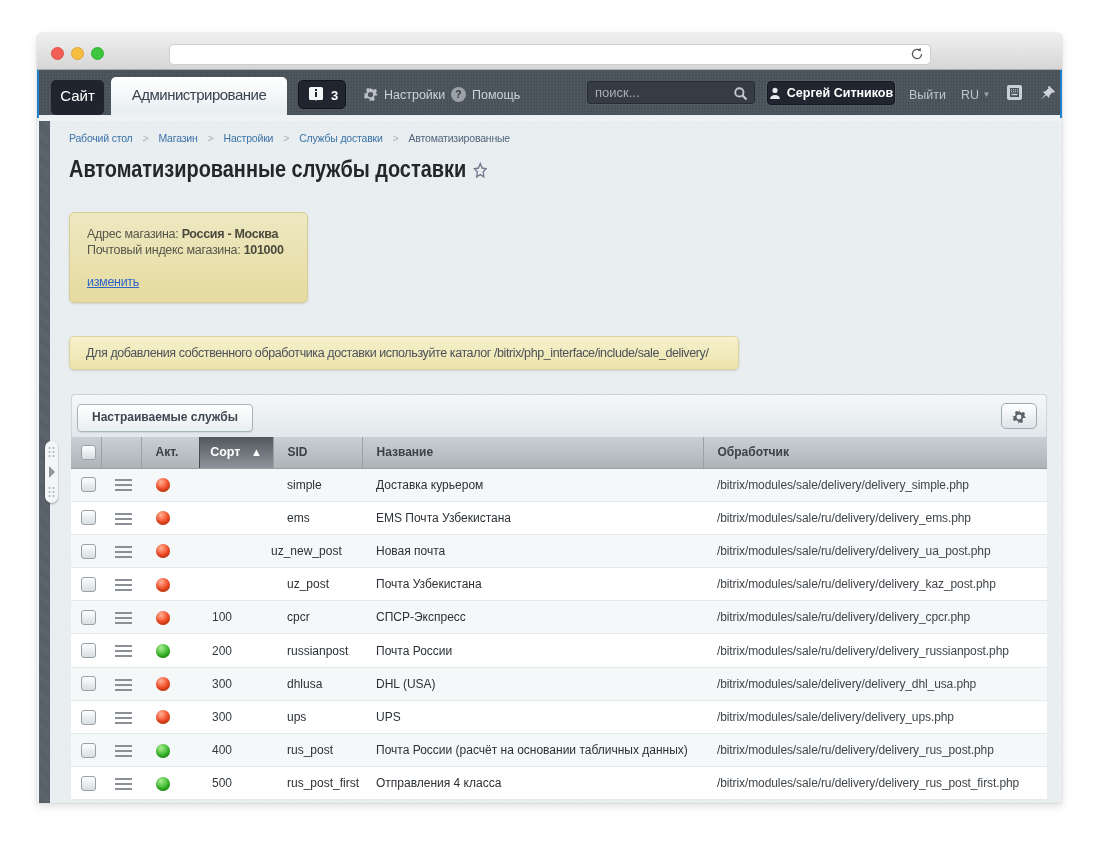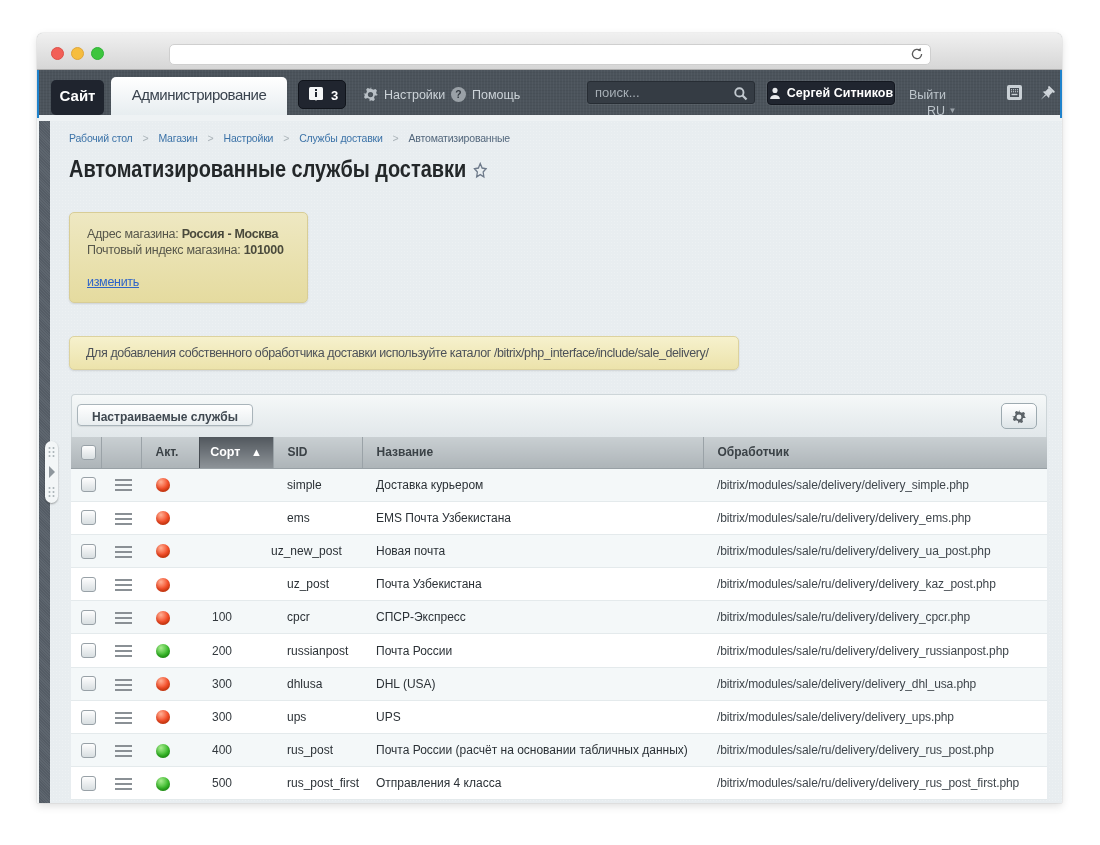--- a/index.html
+++ b/index.html
@@ -19,21 +19,21 @@
 .reload { position:absolute; left:873px; top:14px; width:14px; height:14px; }
 
 .adminbar { position:absolute; left:0; top:37px; width:100%; height:44.5px; background:#4b535b;
   background-image:repeating-linear-gradient(90deg, rgba(255,255,255,.035) 0 1px, rgba(0,0,0,0) 1px 3px),
                    repeating-linear-gradient(0deg, rgba(0,0,0,.05) 0 1px, rgba(0,0,0,0) 1px 3px);
 }
 .blueedge { position:absolute; width:2px; top:37px; height:48px; background:#1e82cc; z-index:5;}
 .blueedge.l { left:0; }
 .blueedge.rr { right:0; }
 .tab-site { position:absolute; left:14px; top:46.5px; width:53px; height:35px; background:#1f242e;
-  border-radius:5px; color:#fff; font-size:15px; font-weight:bold; text-align:center; line-height:32px; }
+  border-radius:5px; color:#fff; font-size:15px; font-weight:normal; text-align:center; line-height:32px; }
 .tab-admin { position:absolute; left:74px; top:44px; width:176px; height:37.5px;
   background:linear-gradient(#ffffff, #e7edf0); border-radius:5px 5px 0 0;
   color:#3a434e; font-size:15px; font-weight:normal; letter-spacing:-0.5px; text-align:center; line-height:36px; }
 .notif { position:absolute; left:261px; top:46.5px; width:48px; height:29px; background:#20252f;
   border-radius:5px; border:1px solid #10141b; color:#fff; }
 .notif .bubble { position:absolute; left:10px; top:6.5px; width:14px; height:12.5px; background:#f4f6f7; border-radius:1.5px; }
 .notif .bubble:after { content:""; position:absolute; left:5px; bottom:-4px; border:3px solid transparent; border-top-color:#f4f6f7; border-left-width:2.5px; border-right-width:2.5px;}
 .notif .bubble i { position:absolute; left:6px; top:2px; width:2px; height:2px; background:#20252f; }
 .notif .bubble b { position:absolute; left:6px; top:5px; width:2px; height:5px; background:#20252f; }
 .notif .num { position:absolute; left:32px; top:0; line-height:29px; font-size:13px; font-weight:bold; }
@@ -66,21 +66,21 @@
   box-shadow:0 1px 2px rgba(0,0,0,.12); font-size:12.5px; letter-spacing:-0.3px; color:#57574b; padding:13px 0 0 17px; line-height:16px; }
 .box1 b { color:#4a4a3c; }
 .box1 a { color:#2e64c8; text-decoration:underline;text-align:center; }
 .box2 { position:absolute; left:32px; top:303px; width:670px; height:34px;
   background:linear-gradient(#f6f1cd, #ece3ab); border:1px solid #dcd29e; border-radius:5px;
   box-shadow:0 1px 2px rgba(0,0,0,.12); font-size:12.5px; letter-spacing:-0.4px; color:#4c5158; line-height:32px; padding-left:16px; white-space:nowrap; }
 
 .tblock { position:absolute; left:34px; top:361px; width:976px; }
 .toolbar { height:43px; background:linear-gradient(#f5f8f8, #e1e7ea); border:1px solid #cdd5d8;
   border-bottom:0; border-radius:4px 4px 0 0; position:relative; }
-.btn { position:absolute; left:5px; top:9px; height:22px; line-height:24px; padding:0 14px;
+.btn { position:absolute; left:5px; top:9px; height:28px; line-height:24px; padding:0 14px;
   background:linear-gradient(#ffffff, #e9eef0); border:1px solid #a9b4ba; border-radius:4px;
   font-size:12px; font-weight:bold; color:#3f4850; box-shadow:0 1px 1px rgba(0,0,0,.08); }
 .gearbtn { position:absolute; right:9px; top:8px; width:36px; height:26px;
   background:linear-gradient(#ffffff, #dde4e7); border:1px solid #9daab0; border-radius:5px; text-align:center; }
 table.grid { border-collapse:collapse; table-layout:fixed; width:976px; }
 table.grid th { height:31px; background:linear-gradient(#c9cfd2, #adb4b8); font-size:12px; color:#3b4247;
   text-align:left; padding:0 0 0 14px; border-left:1px solid #9aa2a7; border-bottom:1px solid #98a0a5; font-weight:bold; }
 table.grid th:first-child { border-left:0; }
 table.grid th.sort { background:linear-gradient(#51575d, #8d9398); color:#fff; text-align:center; padding:0; font-size:12.5px; border-left:1px solid #464c52; }
 table.grid td { height:33.2px; border-bottom:1px solid #e4eaec; font-size:12px; color:#2b3136; padding:0 0 0 14px; white-space:nowrap; }
@@ -138,21 +138,21 @@
       </svg>Помощь</div>
   <div class="srch">поиск...<svg width="15" height="15" viewBox="0 0 16 16">
         <circle cx="6.8" cy="6.8" r="4.4" fill="none" stroke="#c2c9cf" stroke-width="2"></circle>
         <path d="M10.2 10.2 L14.4 14.4" stroke="#c2c9cf" stroke-width="2.4"></path>
       </svg></div>
   <div class="userbtn"><svg width="12" height="12" viewBox="0 0 16 16" style="vertical-align:-2px; margin-right:6px;">
         <circle cx="8" cy="4.5" r="3.4" fill="#e8eaec"></circle>
         <path d="M1.5 16 a6.5 5.5 0 0 1 13 0z" fill="#e8eaec"></path>
       </svg>Сергей Ситников</div>
   <div class="linktxt" style="left:872px;">Выйти</div>
-  <div class="linktxt" style="left:890px;margin-top:16px;">RU <span style="font-size:8px; vertical-align:2px; color:#9aa2a9;">▼</span></div>
+  <div class="linktxt" style="left:924px;">RU <span style="font-size:8px; vertical-align:2px; color:#9aa2a9;">▼</span></div>
   <svg style="position:absolute; left:970px; top:52px;" width="15" height="15" viewBox="0 0 15 15">
       <rect x="0" y="0" width="15" height="15" rx="2" fill="#c9d0d5"></rect>
       <rect x="3" y="3" width="9" height="9" fill="#454d55"></rect>
       <g fill="#c9d0d5">
         <rect x="4" y="4.2" width="1.1" height="1.1"></rect>
         <rect x="6" y="4.2" width="1.1" height="1.1"></rect>
         <rect x="8" y="4.2" width="1.1" height="1.1"></rect>
         <rect x="10" y="4.2" width="1.1" height="1.1"></rect>
         <rect x="4" y="6.2" width="1.1" height="1.1"></rect>
         <rect x="6" y="6.2" width="1.1" height="1.1"></rect>

